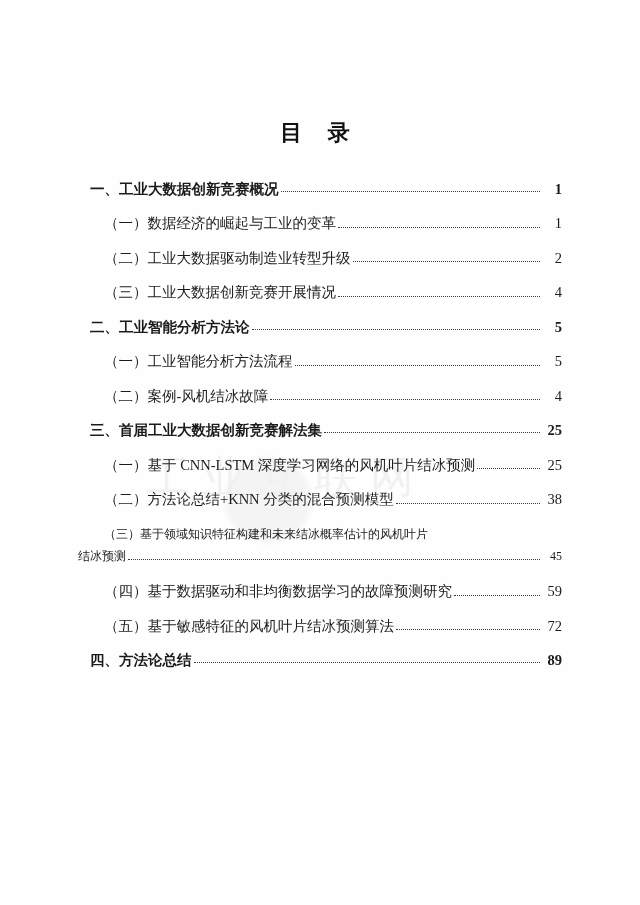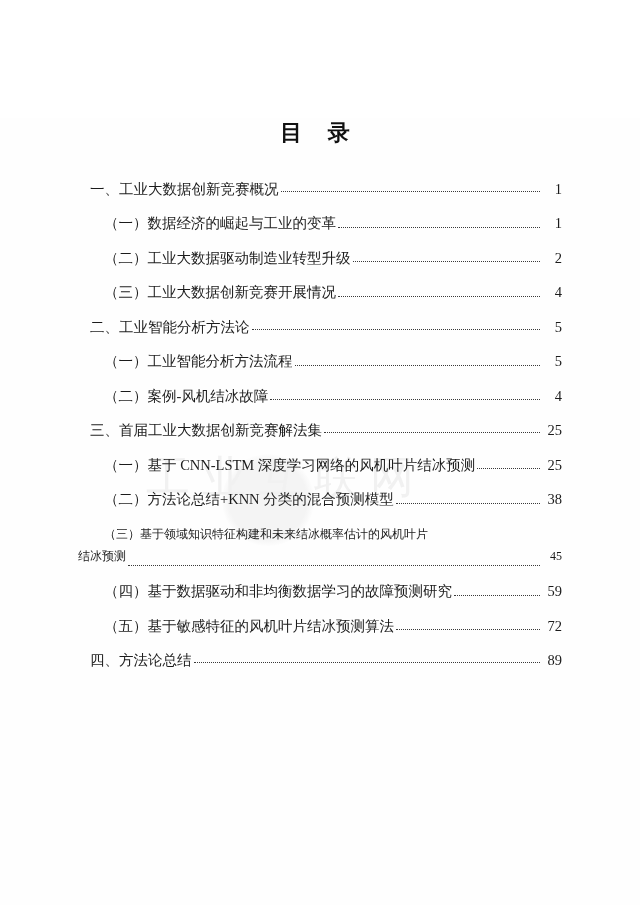--- a/index.html
+++ b/index.html
@@ -68,21 +68,21 @@
   .toc-entry {
     display: flex;
     align-items: baseline;
     font-size: 14.5px;
     line-height: 1.55;
     margin-bottom: 12px;
     color: #1b1b1b;
     white-space: nowrap;
   }
   .toc-entry.level1 {
-    font-weight: normal;
+    font-weight: bold;
     padding-left: 12px;
   }
   .toc-entry.level2 {
     padding-left: 26px;
     align-items: center;
   }
   .entry-text {
     flex: 0 0 auto;
   }
   .dots {
@@ -107,21 +107,21 @@
     line-height: 1.9;
     margin-bottom: 12px;
     padding-left: 26px;
     color: #1b1b1b;
   }
   .toc-entry-multiline .line1 {
     display: block;
   }
   .toc-entry-multiline .line2 {
     display: flex;
-    align-items: flex-end;
+    align-items: center;
     margin-left: -26px;
     padding-left: 0;
   }
 </style>
 </head>
 <body>
 
 <div class="page">
 
   <div class="watermark-mark"></div>

